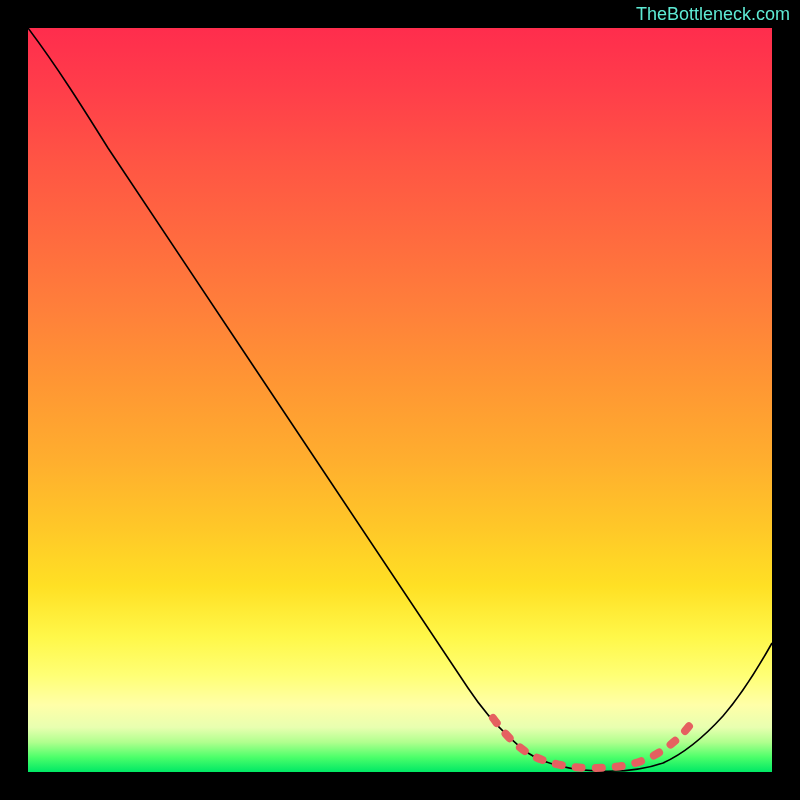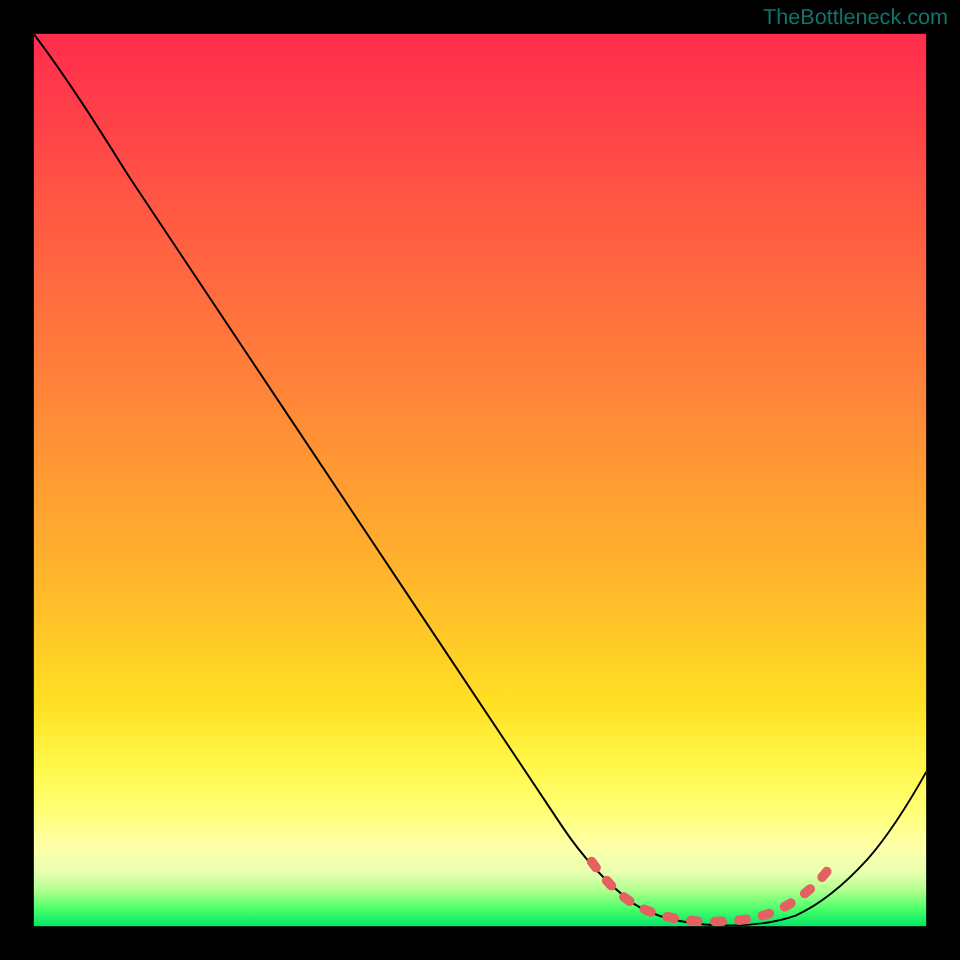--- a/index.html
+++ b/index.html
@@ -7,21 +7,21 @@
       width: 800px;
       height: 800px;
       background: #000;
       position: relative;
       font-family: Arial, sans-serif;
     }
     .watermark {
       position: absolute;
       top: 4px;
       right: 10px;
-      color: #0f766e;
+      color: #5eead4;
       font-size: 18px;
       font-weight: 500;
       z-index: 10;
     }
     .chart-container {
       position: absolute;
       top: 28px;
       left: 28px;
       width: 744px;
       height: 744px;

